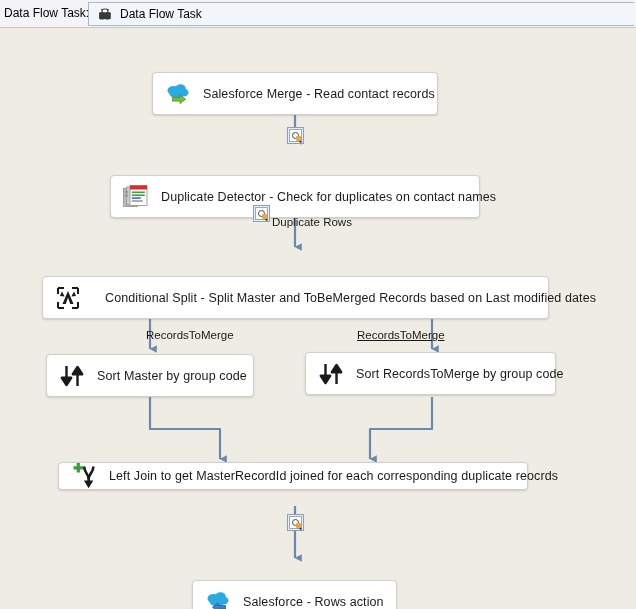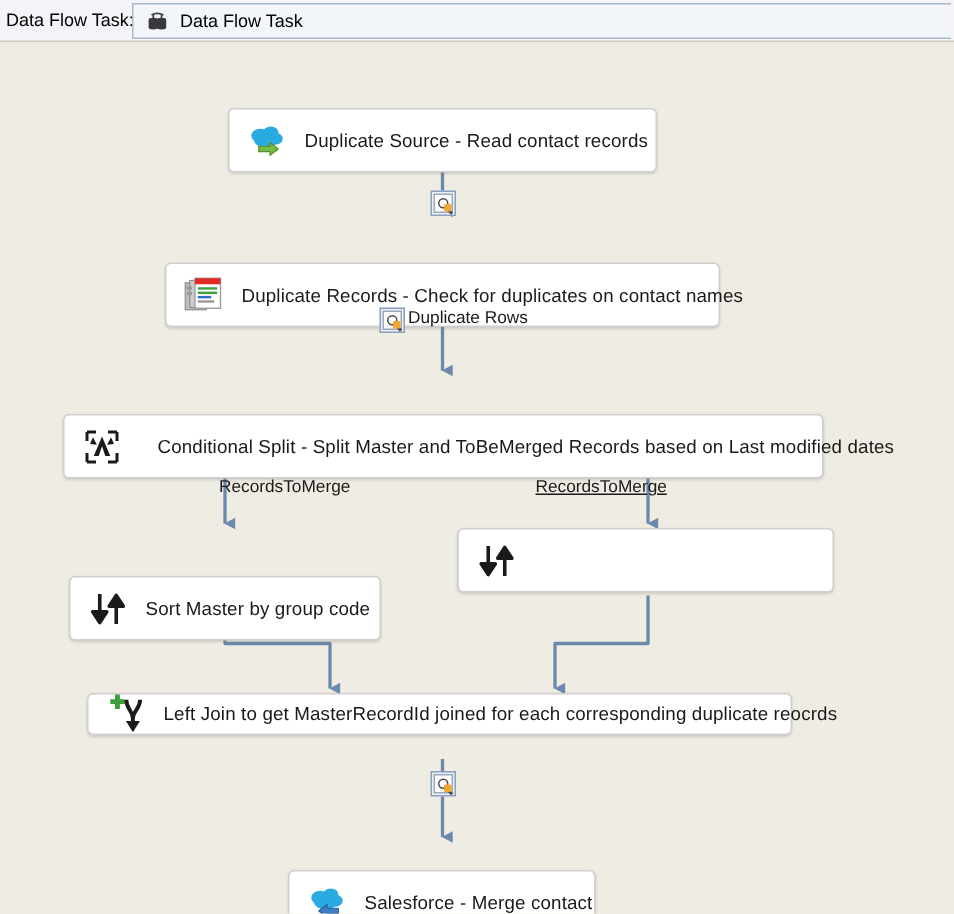--- a/index.html
+++ b/index.html
@@ -98,20 +98,21 @@
     white-space: nowrap;
     letter-spacing: 0.1px;
   }
 
   
   .edge-label {
     position: absolute;
     font-size: 11.5px;
     color: #1a1a1a;
     white-space: nowrap;
+    margin-top: 10px;
   }
 
   
   .data-viewer {
     position: absolute;
     width: 17px; height: 17px;
     background: #e8eef6;
     border: 1px solid #8ba0b8;
     box-sizing: border-box;
   }
@@ -207,21 +208,21 @@
         <svg class="icon-svg" viewBox="0 0 30 30">
           <g fill="#29abe2">
             <ellipse cx="10.5" cy="11.5" rx="6.0" ry="4.6"></ellipse>
             <ellipse cx="17.5" cy="9.5" rx="5.2" ry="4.2"></ellipse>
             <ellipse cx="20.5" cy="13.5" rx="5.0" ry="4.0"></ellipse>
             <ellipse cx="14.0" cy="15.0" rx="7.5" ry="4.2"></ellipse>
           </g>
           <path d="M9.5,18.5 L17.0,18.5 L17.0,16.0 L22.5,20.3 L17.0,24.6 L17.0,22.1 L9.5,22.1 Z" fill="#77bc3f" stroke="#4f8f2a" stroke-width="0.8" stroke-linejoin="round"></path>
         </svg>
       </span>
-      <span class="node-label">Duplicate Source - Read contact records</span>
+      <span class="node-label">Salesforce Merge - Read contact records</span>
     </div>
 
     <div class="data-viewer" style="left:287px; top:99px;">
       <div class="dv-inner">
         <span class="dv-glass"></span>
         <span class="dv-handle"></span>
         <span class="dv-spark"></span>
       </div>
     </div>
 
@@ -233,21 +234,21 @@
           <rect x="9.0" y="3.5" width="17" height="20" fill="#ffffff" stroke="#9a9a9a" stroke-width="0.9"></rect>
           <rect x="9.0" y="3.5" width="17" height="4.0" fill="#e02a26"></rect>
           <rect x="10.8" y="9.5" width="13" height="1.6" fill="#3ea340"></rect>
           <rect x="10.8" y="12.4" width="13" height="1.6" fill="#3ea340"></rect>
           <rect x="10.8" y="15.3" width="9" height="1.6" fill="#2f6fd0"></rect>
           <rect x="10.8" y="18.2" width="11" height="1.6" fill="#9a9a9a"></rect>
           <rect x="3.6" y="9.0" width="3.4" height="2.2" fill="#9a9a9a"></rect>
           <rect x="3.6" y="12.6" width="3.4" height="2.2" fill="#9a9a9a"></rect>
         </svg>
       </span>
-      <span class="node-label">Duplicate Records - Check for duplicates on contact names</span>
+      <span class="node-label">Duplicate Detector - Check for duplicates on contact names</span>
     </div>
 
     <div class="data-viewer" style="left:253px; top:177px;">
       <div class="dv-inner">
         <span class="dv-glass"></span>
         <span class="dv-handle"></span>
         <span class="dv-spark"></span>
       </div>
     </div>
     <div class="edge-label" style="left:272px; top:178px;">Duplicate Rows</div>
@@ -263,37 +264,38 @@
           <path d="M9.0,8.5 L11.6,13.5 L7.0,13.0 Z" fill="#1a1a1a"></path>
           <path d="M21.0,8.5 L18.4,13.5 L23.0,13.0 Z" fill="#1a1a1a"></path>
         </svg>
       </span>
       <span class="node-label">Conditional Split - Split Master and ToBeMerged Records based on Last modified dates</span>
     </div>
 
     <div class="edge-label" style="left:146px; top:291px;">RecordsToMerge</div>
     <div class="edge-label" style="left:357px; top:291px;text-decoration:underline;">RecordsToMerge</div>
 
-    <div class="node" style="left:46px; top:326px; width:208px; height:43px;margin-top:30px;">
+    <div class="node" style="left:46px; top:326px; width:208px; height:43px;">
         <span class="node-icon">
         <svg class="icon-svg" viewBox="0 0 30 30">
           <path d="M9.5,5 L9.5,21 M9.5,24 L4.8,16.8 L14.2,16.8 Z" fill="#1a1a1a" stroke="#1a1a1a" stroke-width="2.4" stroke-linejoin="round"></path>
           <path d="M20.5,25 L20.5,9 M20.5,6 L25.2,13.2 L15.8,13.2 Z" fill="#1a1a1a" stroke="#1a1a1a" stroke-width="2.4" stroke-linejoin="round"></path>
         </svg>
       </span>
       <span class="node-label">Sort Master by group code</span>
     </div>
 
     <div class="node" style="left:305px; top:324px; width:251px; height:43px;">
       <span class="node-icon">
         <svg class="icon-svg" viewBox="0 0 30 30">
           <path d="M9.5,5 L9.5,21 M9.5,24 L4.8,16.8 L14.2,16.8 Z" fill="#1a1a1a" stroke="#1a1a1a" stroke-width="2.4" stroke-linejoin="round"></path>
           <path d="M20.5,25 L20.5,9 M20.5,6 L25.2,13.2 L15.8,13.2 Z" fill="#1a1a1a" stroke="#1a1a1a" stroke-width="2.4" stroke-linejoin="round"></path>
         </svg>
       </span>
+      <span class="node-label">Sort RecordsToMerge by group code</span>
     </div>
 
     <div class="node" style="left:58px; top:434px; width:470px; height:28px;">
       <span class="node-icon">
         <svg class="icon-svg" viewBox="0 0 30 30">
           <path d="M4.5,5.2 L7.7,5.2 L7.7,2.0 L10.9,2.0 L10.9,5.2 L14.1,5.2 L14.1,8.4 L10.9,8.4 L10.9,11.6 L7.7,11.6 L7.7,8.4 L4.5,8.4 Z" fill="#3a9f3a"></path>
           <path d="M15.2,5.5 C15.2,12.0 19.6,12.6 19.6,18.0 L19.6,21.5" stroke="#1a1a1a" stroke-width="2.6" fill="none"></path>
           <path d="M24.4,5.5 C24.4,12.0 19.6,12.6 19.6,18.0" stroke="#1a1a1a" stroke-width="2.6" fill="none"></path>
           <path d="M19.6,27.2 L14.9,19.6 L24.3,19.6 Z" fill="#1a1a1a"></path>
         </svg>
@@ -314,17 +316,17 @@
         <svg class="icon-svg" viewBox="0 0 30 30">
           <g fill="#29abe2">
             <ellipse cx="10.5" cy="11.5" rx="6.0" ry="4.6"></ellipse>
             <ellipse cx="17.5" cy="9.5" rx="5.2" ry="4.2"></ellipse>
             <ellipse cx="20.5" cy="13.5" rx="5.0" ry="4.0"></ellipse>
             <ellipse cx="14.0" cy="15.0" rx="7.5" ry="4.2"></ellipse>
           </g>
           <path d="M22.5,18.5 L15.0,18.5 L15.0,16.0 L9.5,20.3 L15.0,24.6 L15.0,22.1 L22.5,22.1 Z" fill="#3f7fc4" stroke="#2a5e96" stroke-width="0.8" stroke-linejoin="round"></path>
         </svg>
       </span>
-      <span class="node-label">Salesforce - Merge contact</span>
+      <span class="node-label">Salesforce - Rows action</span>
     </div>
 
   </div>
 </div>
 
 </body></html>

